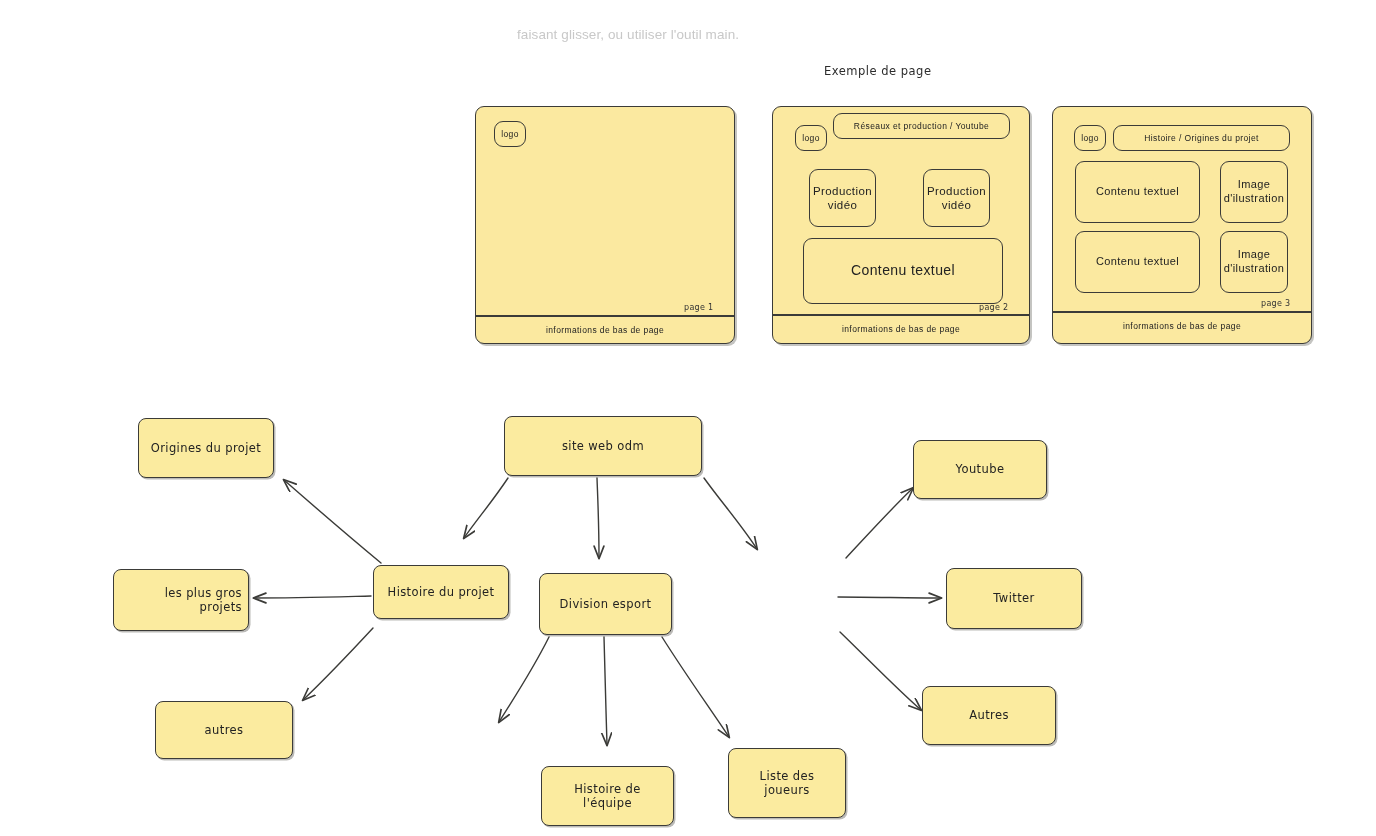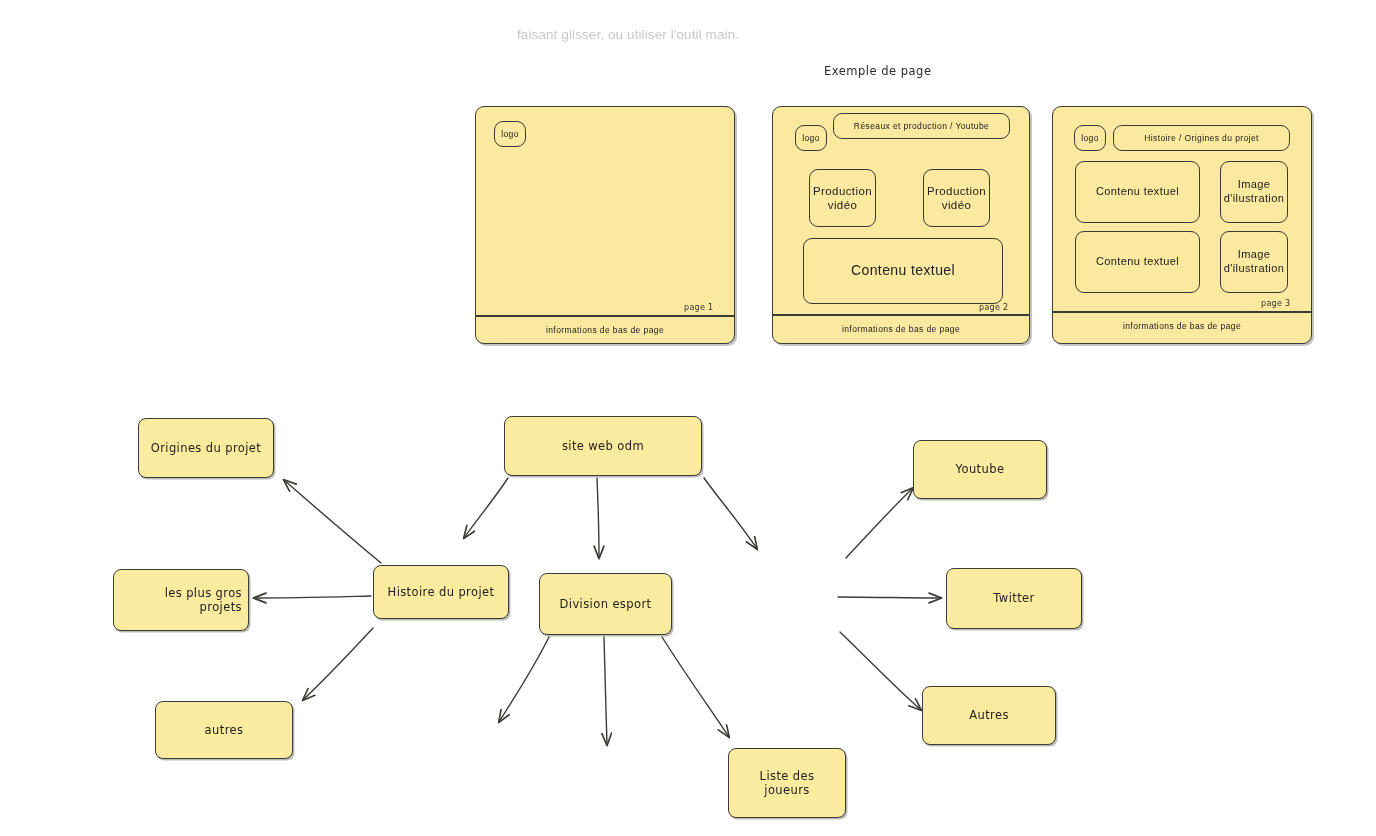--- a/index.html
+++ b/index.html
@@ -170,18 +170,21 @@
 
   <div class="node" style="left:946px;top:568px;width:136px;height:61px;">
     <span>Twitter</span>
   </div>
 
   <div class="node" style="left:922px;top:686px;width:134px;height:59px;">
     <span>Autres</span>
   </div>
 
 
+  <div class="node" style="left:541px;top:766px;width:133px;height:60px;">
+    <span>Histoire de l'équipe</span>
+  </div>
 
   <div class="node" style="left:696px;top:748px;width:118px;height:70px;margin-left:32px;">
     <span>Liste des joueurs</span>
   </div>
 
 </div>
 
 </body></html>

